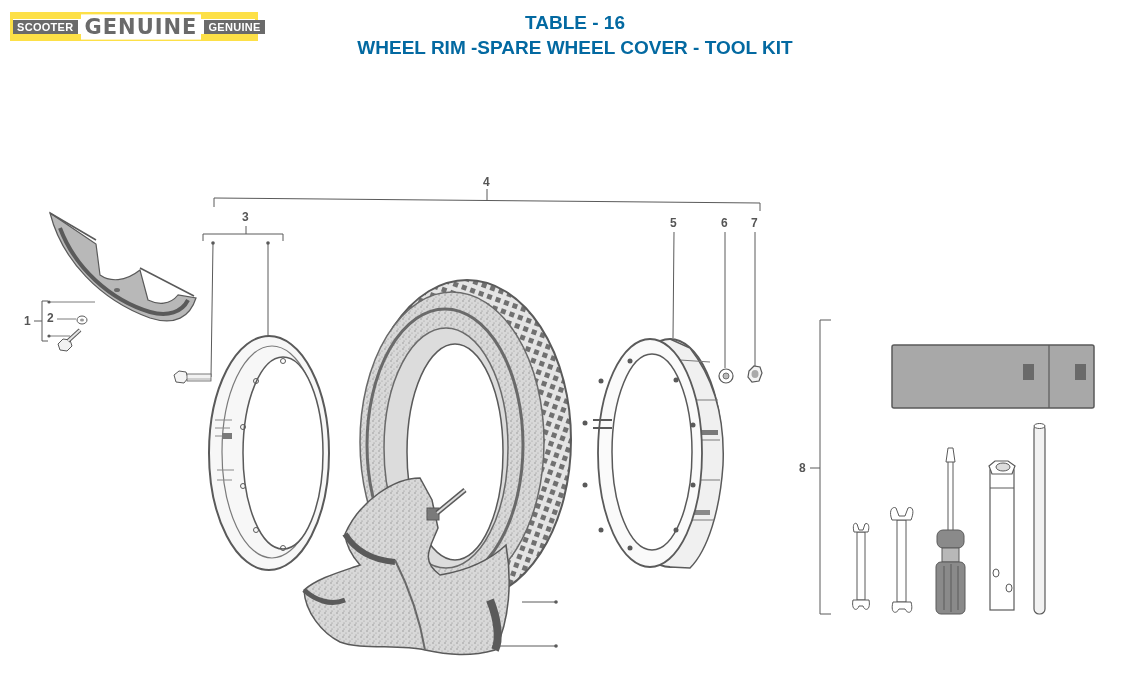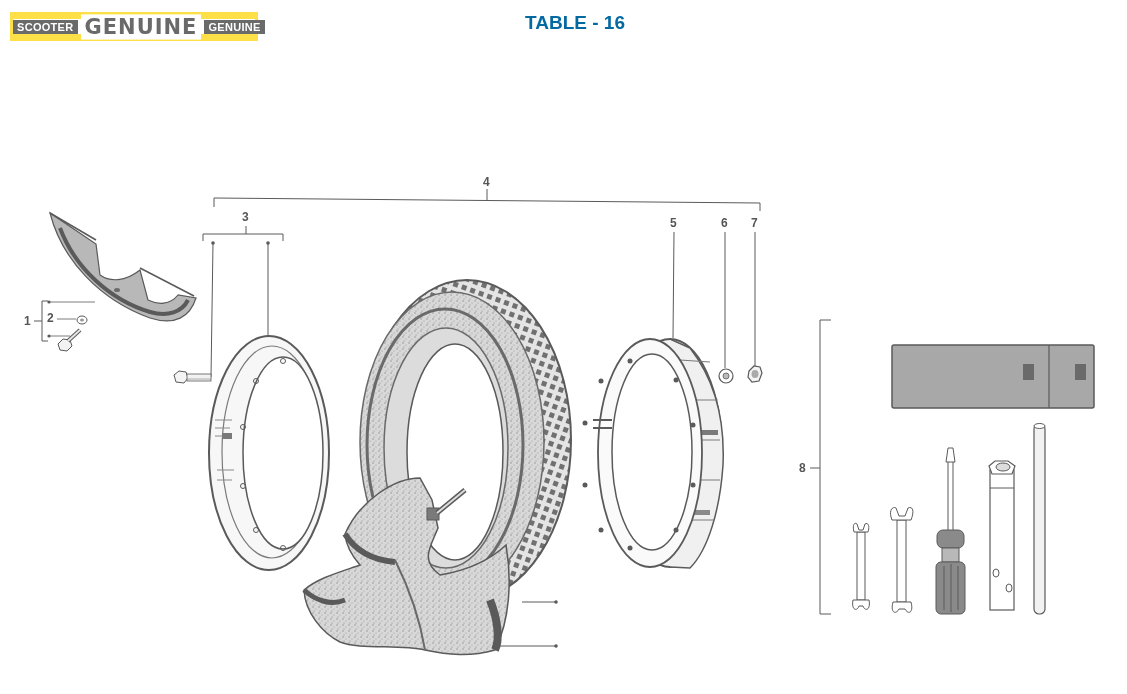--- a/index.html
+++ b/index.html
@@ -19,20 +19,21 @@
 
 <div class="logo">
   <div class="band"></div>
   <span class="small">SCOOTER</span>
   <span class="big">GENUINE</span>
   <span class="small">GENUINE</span>
 </div>
 
 <div class="title">
   <div class="t1">TABLE - 16</div>
+  <div class="t2">WHEEL RIM -SPARE  WHEEL COVER - TOOL KIT</div>
 </div>
 
 <svg width="1127" height="694" viewBox="0 0 1127 694">
   <defs>
     <pattern id="tread" width="9" height="9" patternUnits="userSpaceOnUse" patternTransform="rotate(20)">
       <rect width="9" height="9" fill="#e4e4e4"></rect>
       <rect x="1" y="1" width="5" height="5" fill="#707070"></rect>
     </pattern>
     <pattern id="speckle" width="6" height="6" patternUnits="userSpaceOnUse">
       <rect width="6" height="6" fill="#d8d8d8"></rect>

